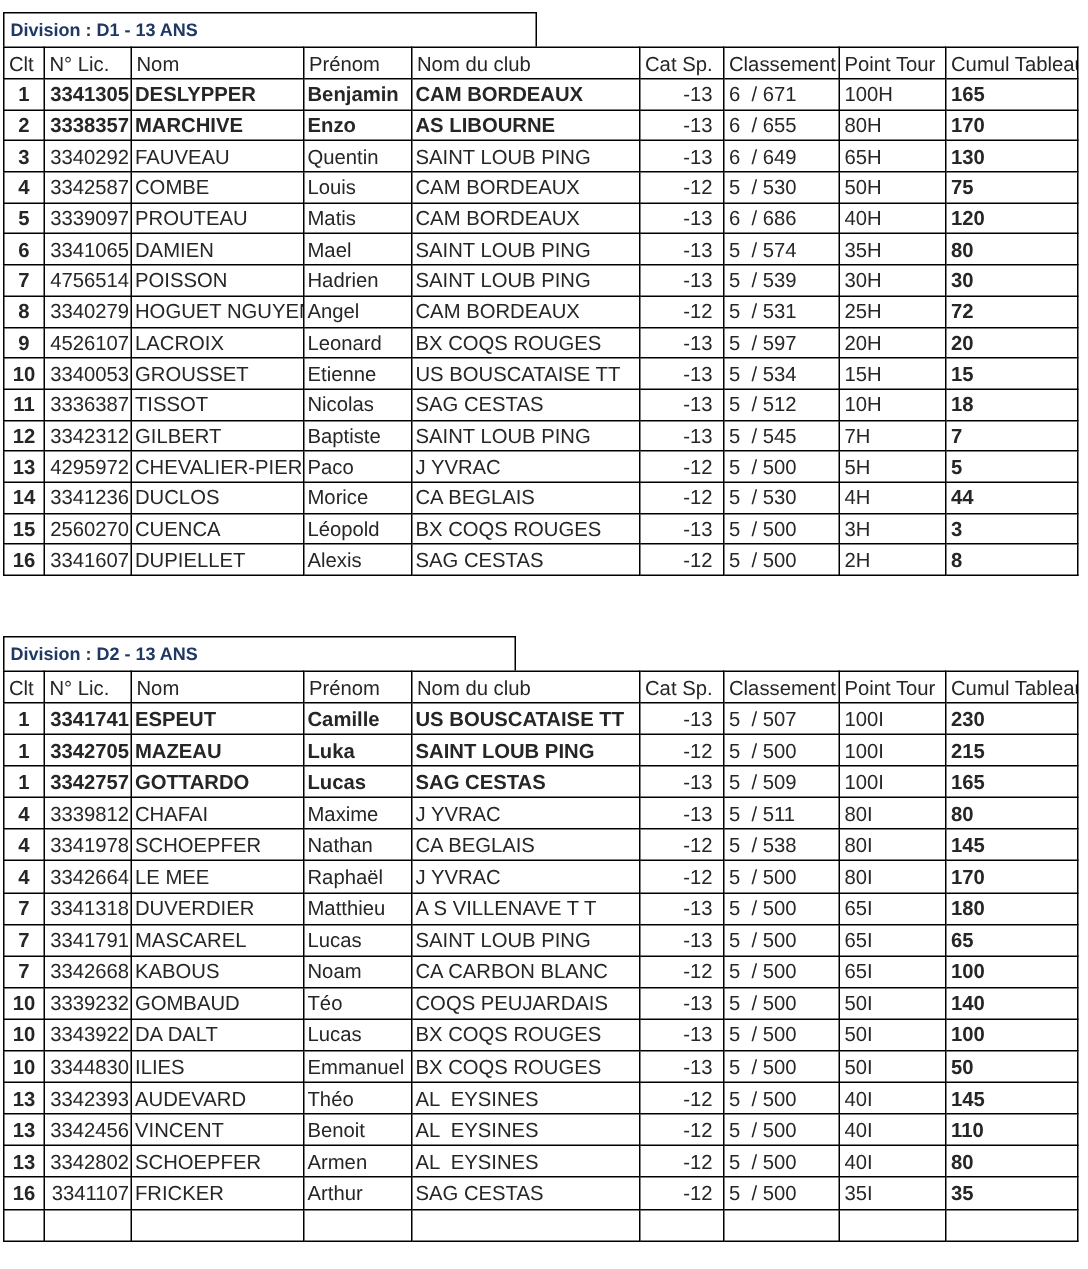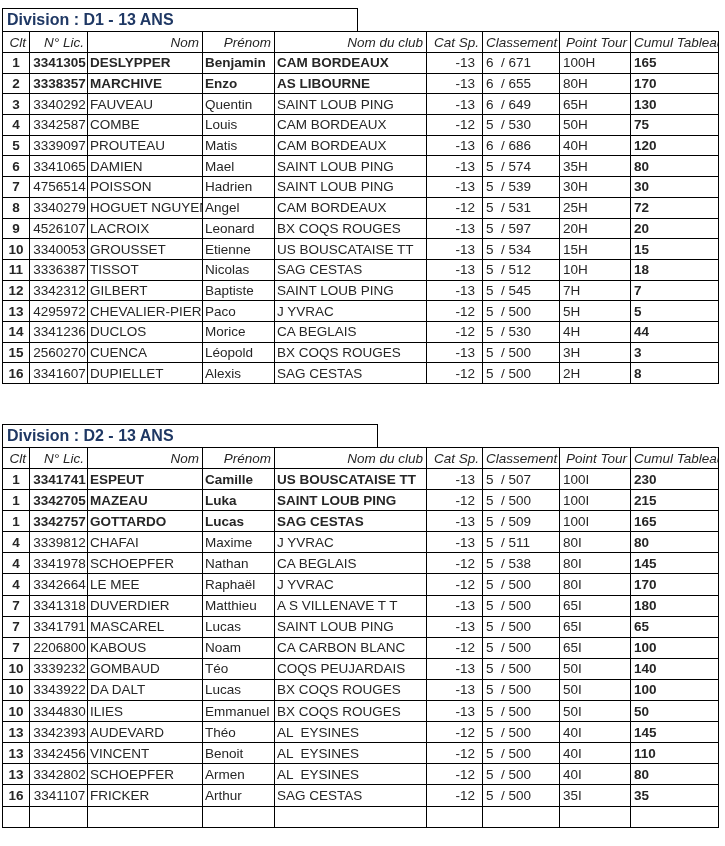--- a/index.html
+++ b/index.html
@@ -20,60 +20,60 @@
   .division-section.first { padding-top: 8px; }
   .division-section.second { margin-top: 40px; }
 
   .title-box {
     border: 1px solid #000;
     border-bottom: none;
     height: 23px;
     display: flex;
     align-items: center;
     padding-left: 4px;
-    font-size: 16px;
+    font-size: 12px;
     font-weight: bold;
     color: #1f3864;
     white-space: pre;
   }
   .title-box.w1 { width: 356px; }
-  .title-box.w2 { width: 376px; }
+  .title-box.w2 { width: 342px; }
 
   table {
     border-collapse: collapse;
     table-layout: fixed;
     width: 717px;
     font-size: 13.5px;
   }
   th, td {
     border: 1px solid #000;
     padding: 0 3px;
     white-space: pre;
     overflow: hidden;
     font-weight: normal;
     color: #262626;
   }
-  th { text-align: right; height: 21px; font-style: italic; }
+  th { text-align: left; height: 21px; }
   td { height: 20.7px; }
   table[data-table="1"] td { height: 21.1px; }
 
   
   col.c0 { width: 27px; }
   col.c1 { width: 58px; }
   col.c2 { width: 115px; }
   col.c3 { width: 72px; }
   col.c4 { width: 152px; }
   col.c5 { width: 56px; }
   col.c6 { width: 77px; }
   col.c7 { width: 71px; }
   col.c8 { width: 88px; }
 
   
   td.k0 { text-align: center; font-weight: bold; }
-  td.k1 { text-align: center; padding-right: 1px; }
+  td.k1 { text-align: right; padding-right: 1px; }
   td.k2, td.k3, td.k4 { text-align: left; padding-left: 2px; }
   td.k5 { text-align: right; padding-right: 7px; margin-left: 16px; }
   td.k6, td.k7 { text-align: left; }
   td.k8 { font-weight: bold; padding-right: 2px; }
 
   tr.bold td.k0, tr.bold td.k1, tr.bold td.k2,
   tr.bold td.k3, tr.bold td.k4 { font-weight: bold; }
 </style>
 </head>
 <body>
@@ -399,21 +399,21 @@
             <td class="k2">MASCAREL</td>
             <td class="k3">Lucas</td>
             <td class="k4">SAINT LOUB PING</td>
             <td class="k5">-13</td>
             <td class="k6">5  / 500</td>
             <td class="k7">65I</td>
             <td class="k8">65</td>
           </tr>
           <tr>
             <td class="k0">7</td>
-            <td class="k1">2206800</td>
+            <td class="k1">3342668</td>
             <td class="k2">KABOUS</td>
             <td class="k3">Noam</td>
             <td class="k4">CA CARBON BLANC</td>
             <td class="k5">-12</td>
             <td class="k6">5  / 500</td>
             <td class="k7">65I</td>
             <td class="k8">100</td>
           </tr>
           <tr>
             <td class="k0">10</td>

